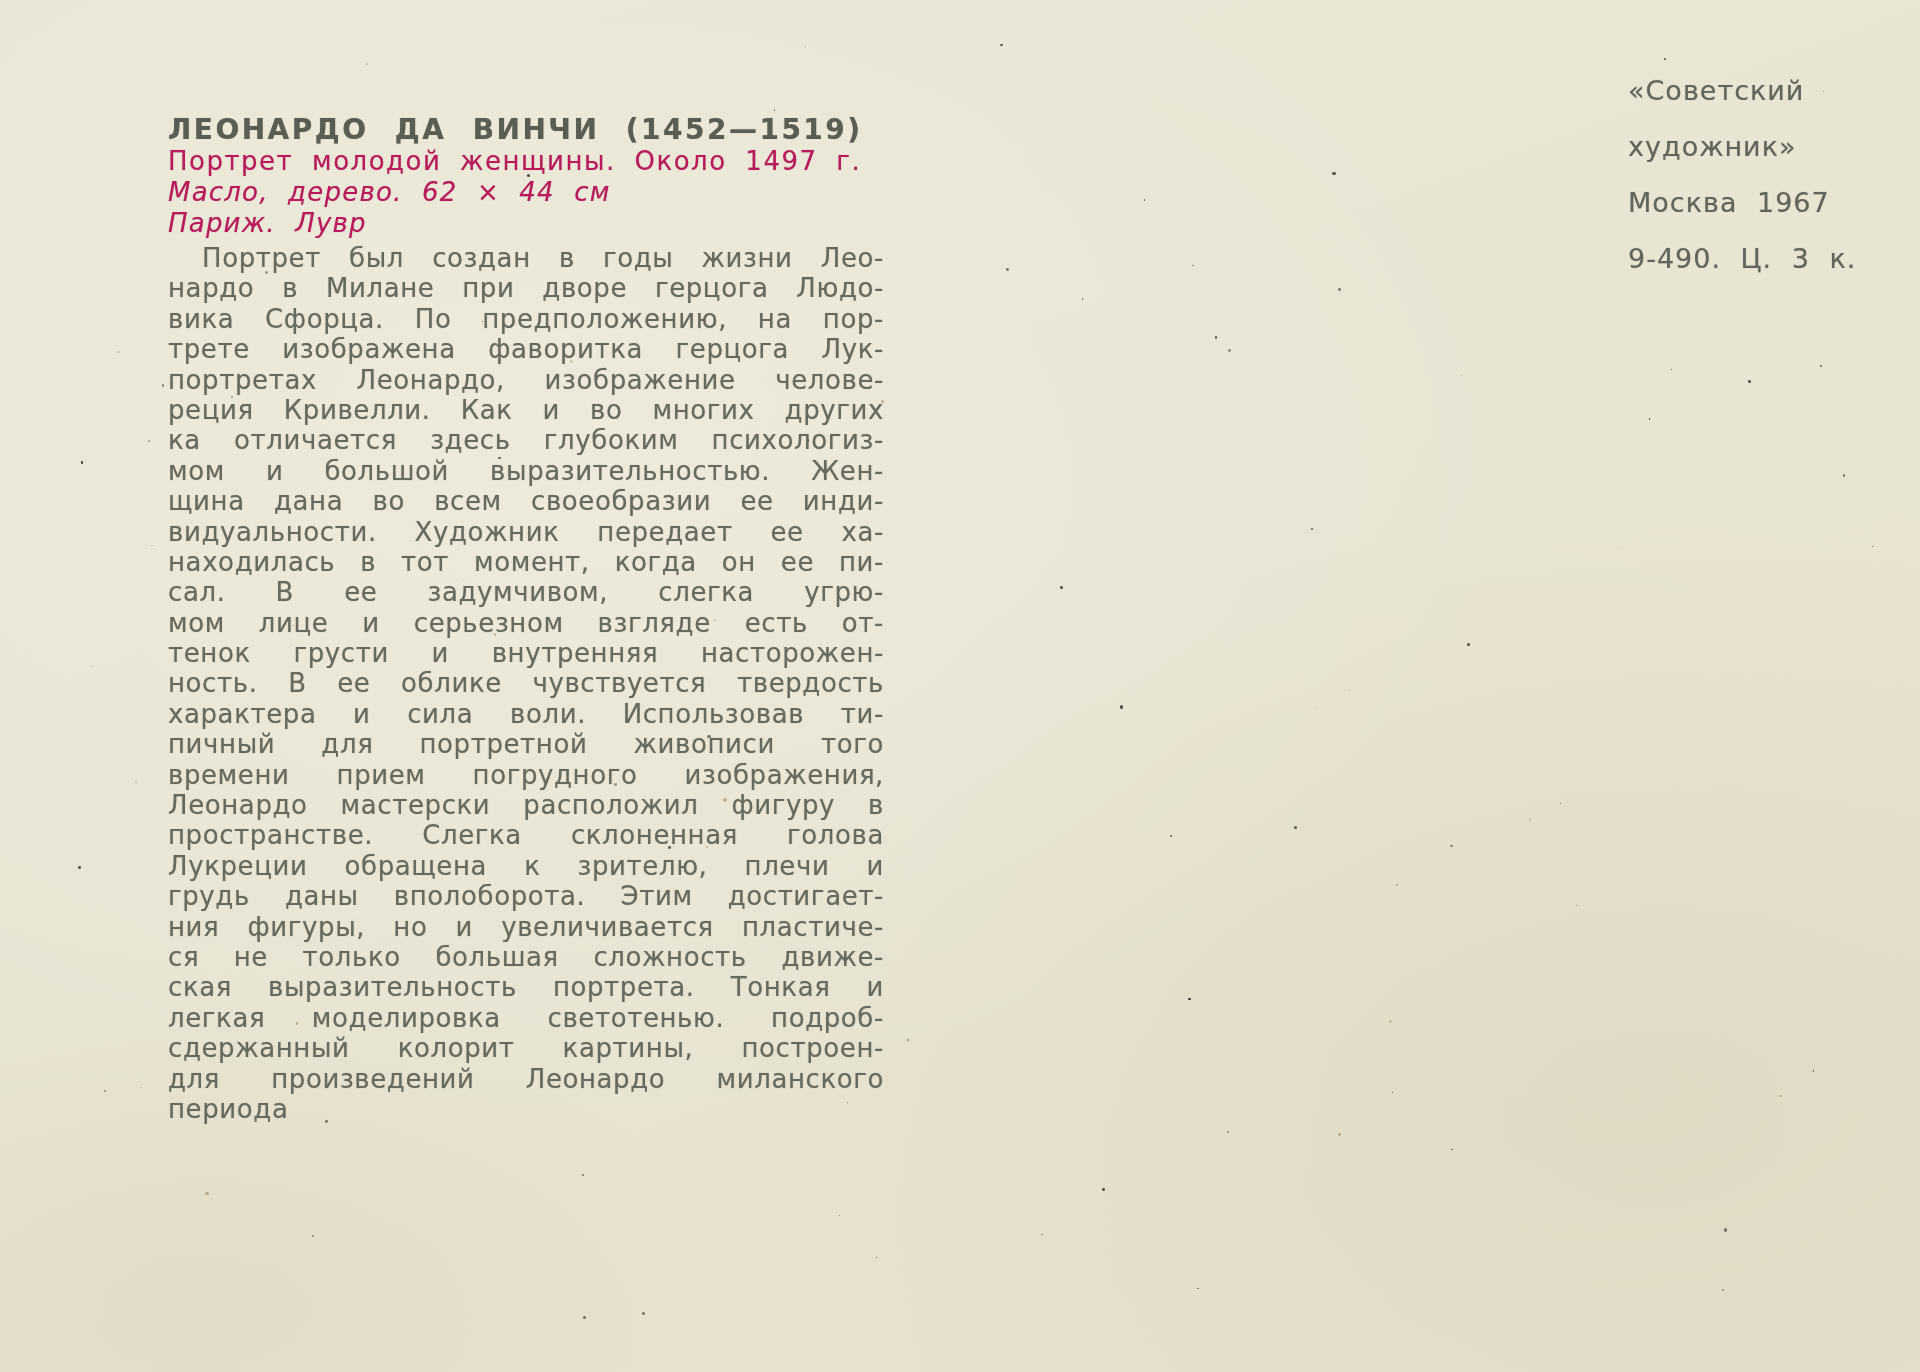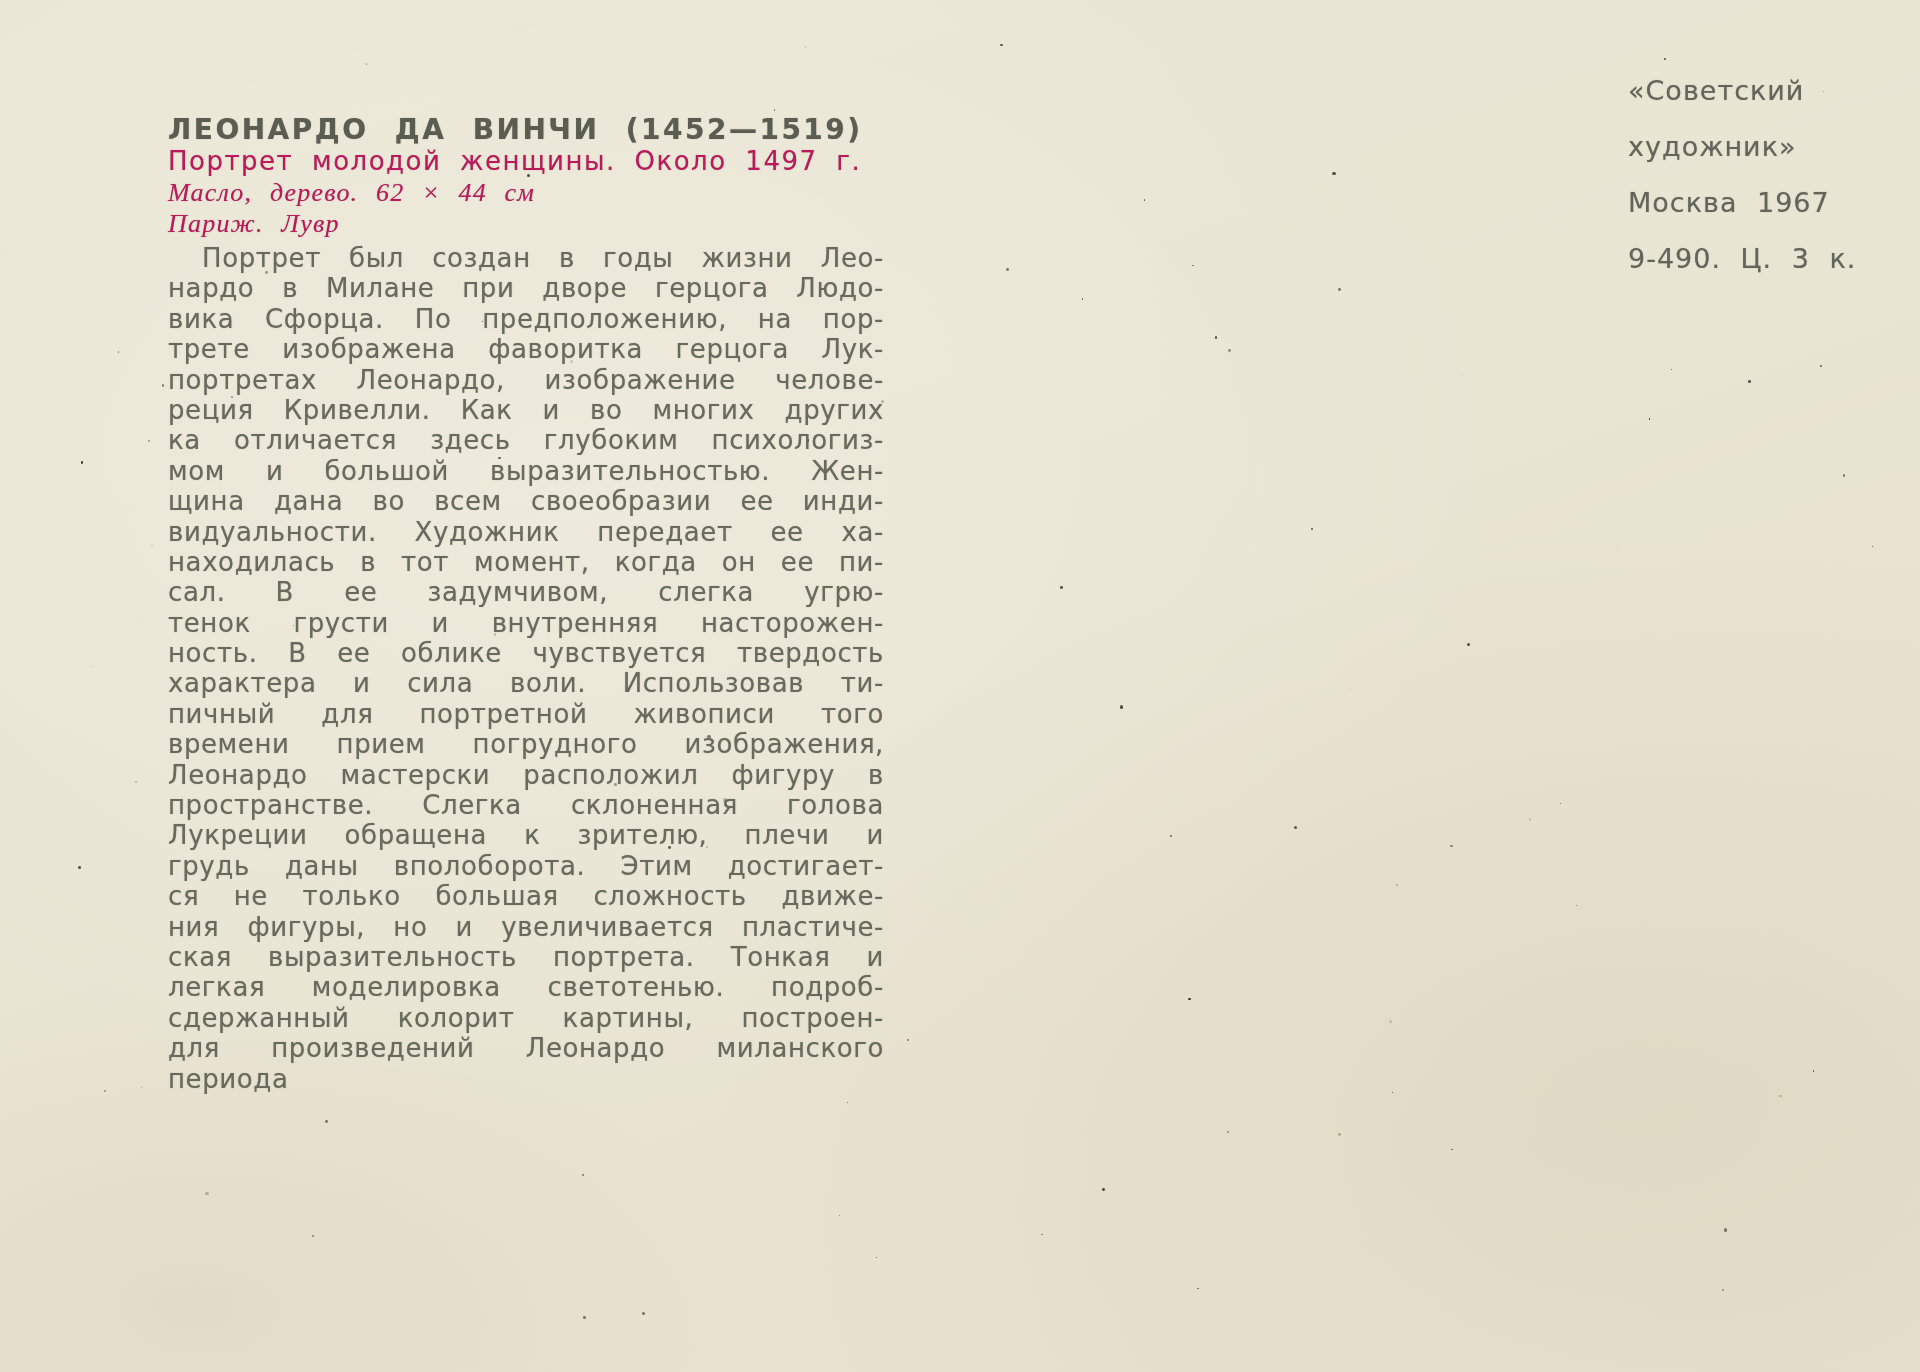--- a/index.html
+++ b/index.html
@@ -53,21 +53,20 @@
     line-height: 31px;
     white-space: nowrap;
   }
   .medium-line, .location-line {
     font-style: italic;
     font-size: 26px;
     letter-spacing: 1.2px;
     word-spacing: 10px;
     line-height: 31px;
     white-space: nowrap;
-    font-family: Liberation Serif, serif;
   }
 
   
   .paragraph {
     position: absolute;
     left: 168px;
     top: 243px;
     width: 716px;
     font-size: 26px;
     letter-spacing: 0.6px;
@@ -208,31 +207,32 @@
     <div class="line">вика Сфорца. По предположению, на пор-</div>
     <div class="line">трете изображена фаворитка герцога Лук-</div>
     <div class="line">портретах Леонардо, изображение челове-</div>
     <div class="line">реция Кривелли. Как и во многих других</div>
     <div class="line">ка отличается здесь глубоким психологиз-</div>
     <div class="line">мом и большой выразительностью. Жен-</div>
     <div class="line">щина дана во всем своеобразии ее инди-</div>
     <div class="line">видуальности. Художник передает ее ха-</div>
     <div class="line">находилась в тот момент, когда он ее пи-</div>
     <div class="line">сал. В ее задумчивом, слегка угрю-</div>
+    <div class="line">мом лице и серьезном взгляде есть от-</div>
     <div class="line">тенок грусти и внутренняя насторожен-</div>
     <div class="line">ность. В ее облике чувствуется твердость</div>
     <div class="line">характера и сила воли. Использовав ти-</div>
     <div class="line">пичный для портретной живописи того</div>
     <div class="line">времени прием погрудного изображения,</div>
     <div class="line">Леонардо мастерски расположил фигуру в</div>
     <div class="line">пространстве. Слегка склоненная голова</div>
     <div class="line">Лукреции обращена к зрителю, плечи и</div>
     <div class="line">грудь даны вполоборота. Этим достигает-</div>
+    <div class="line">ния фигуры, но и увеличивается пластиче-</div>
     <div class="line">ся не только большая сложность движе-</div>
-    <div class="line">ния фигуры, но и увеличивается пластиче-</div>
     <div class="line">ская выразительность портрета. Тонкая и</div>
     <div class="line">легкая моделировка светотенью. подроб-</div>
     <div class="line">сдержанный колорит картины, построен-</div>
     <div class="line">для произведений Леонардо миланского</div>
     <div class="line">периода</div>
   </div>
 
 <div class="publisher-block">
   <div>«Советский</div>
   <div>художник»</div>

